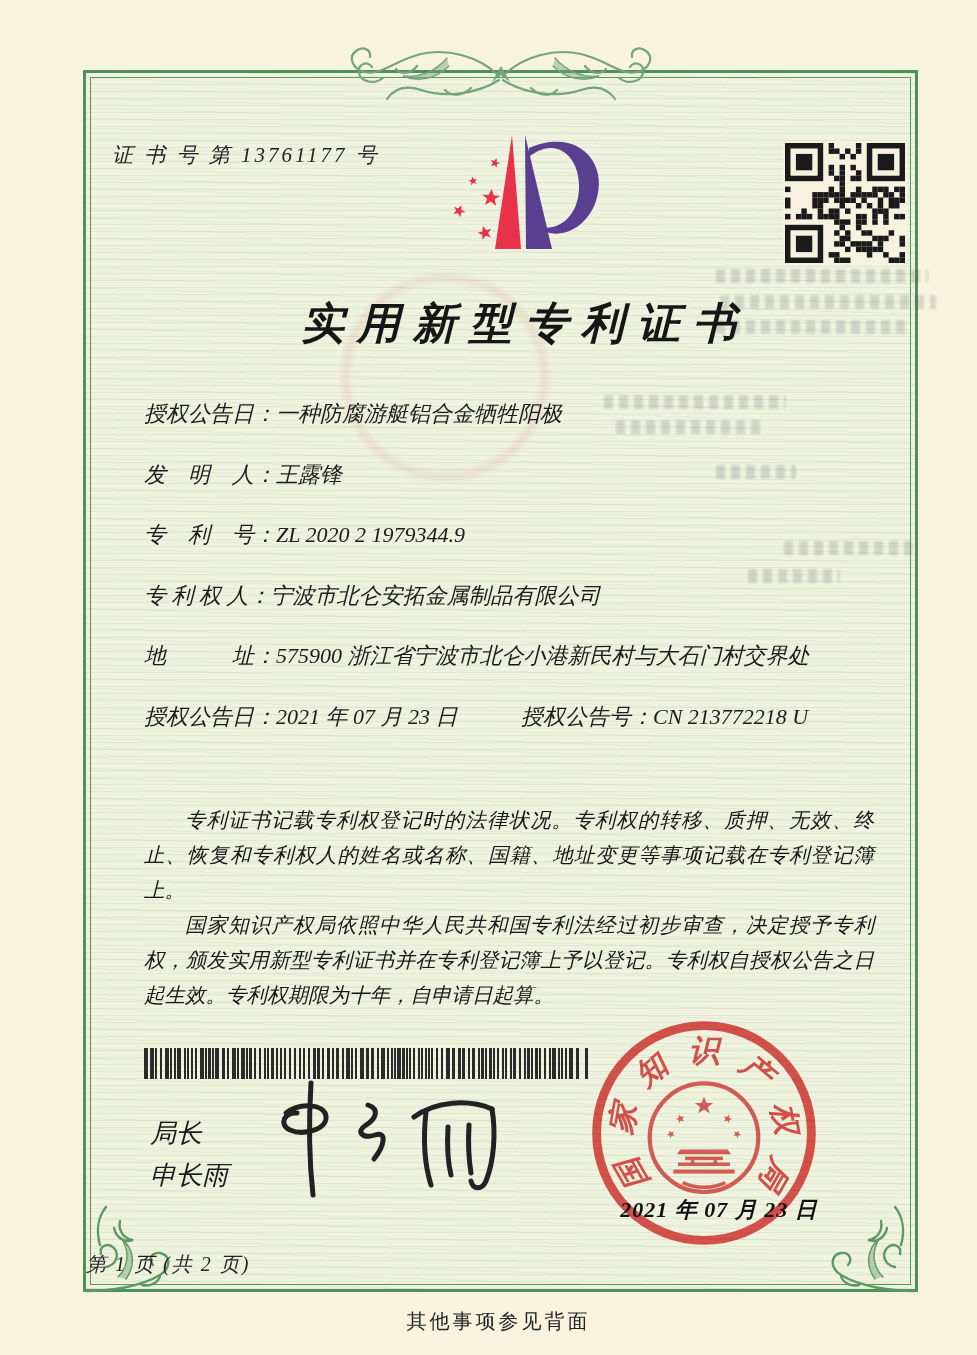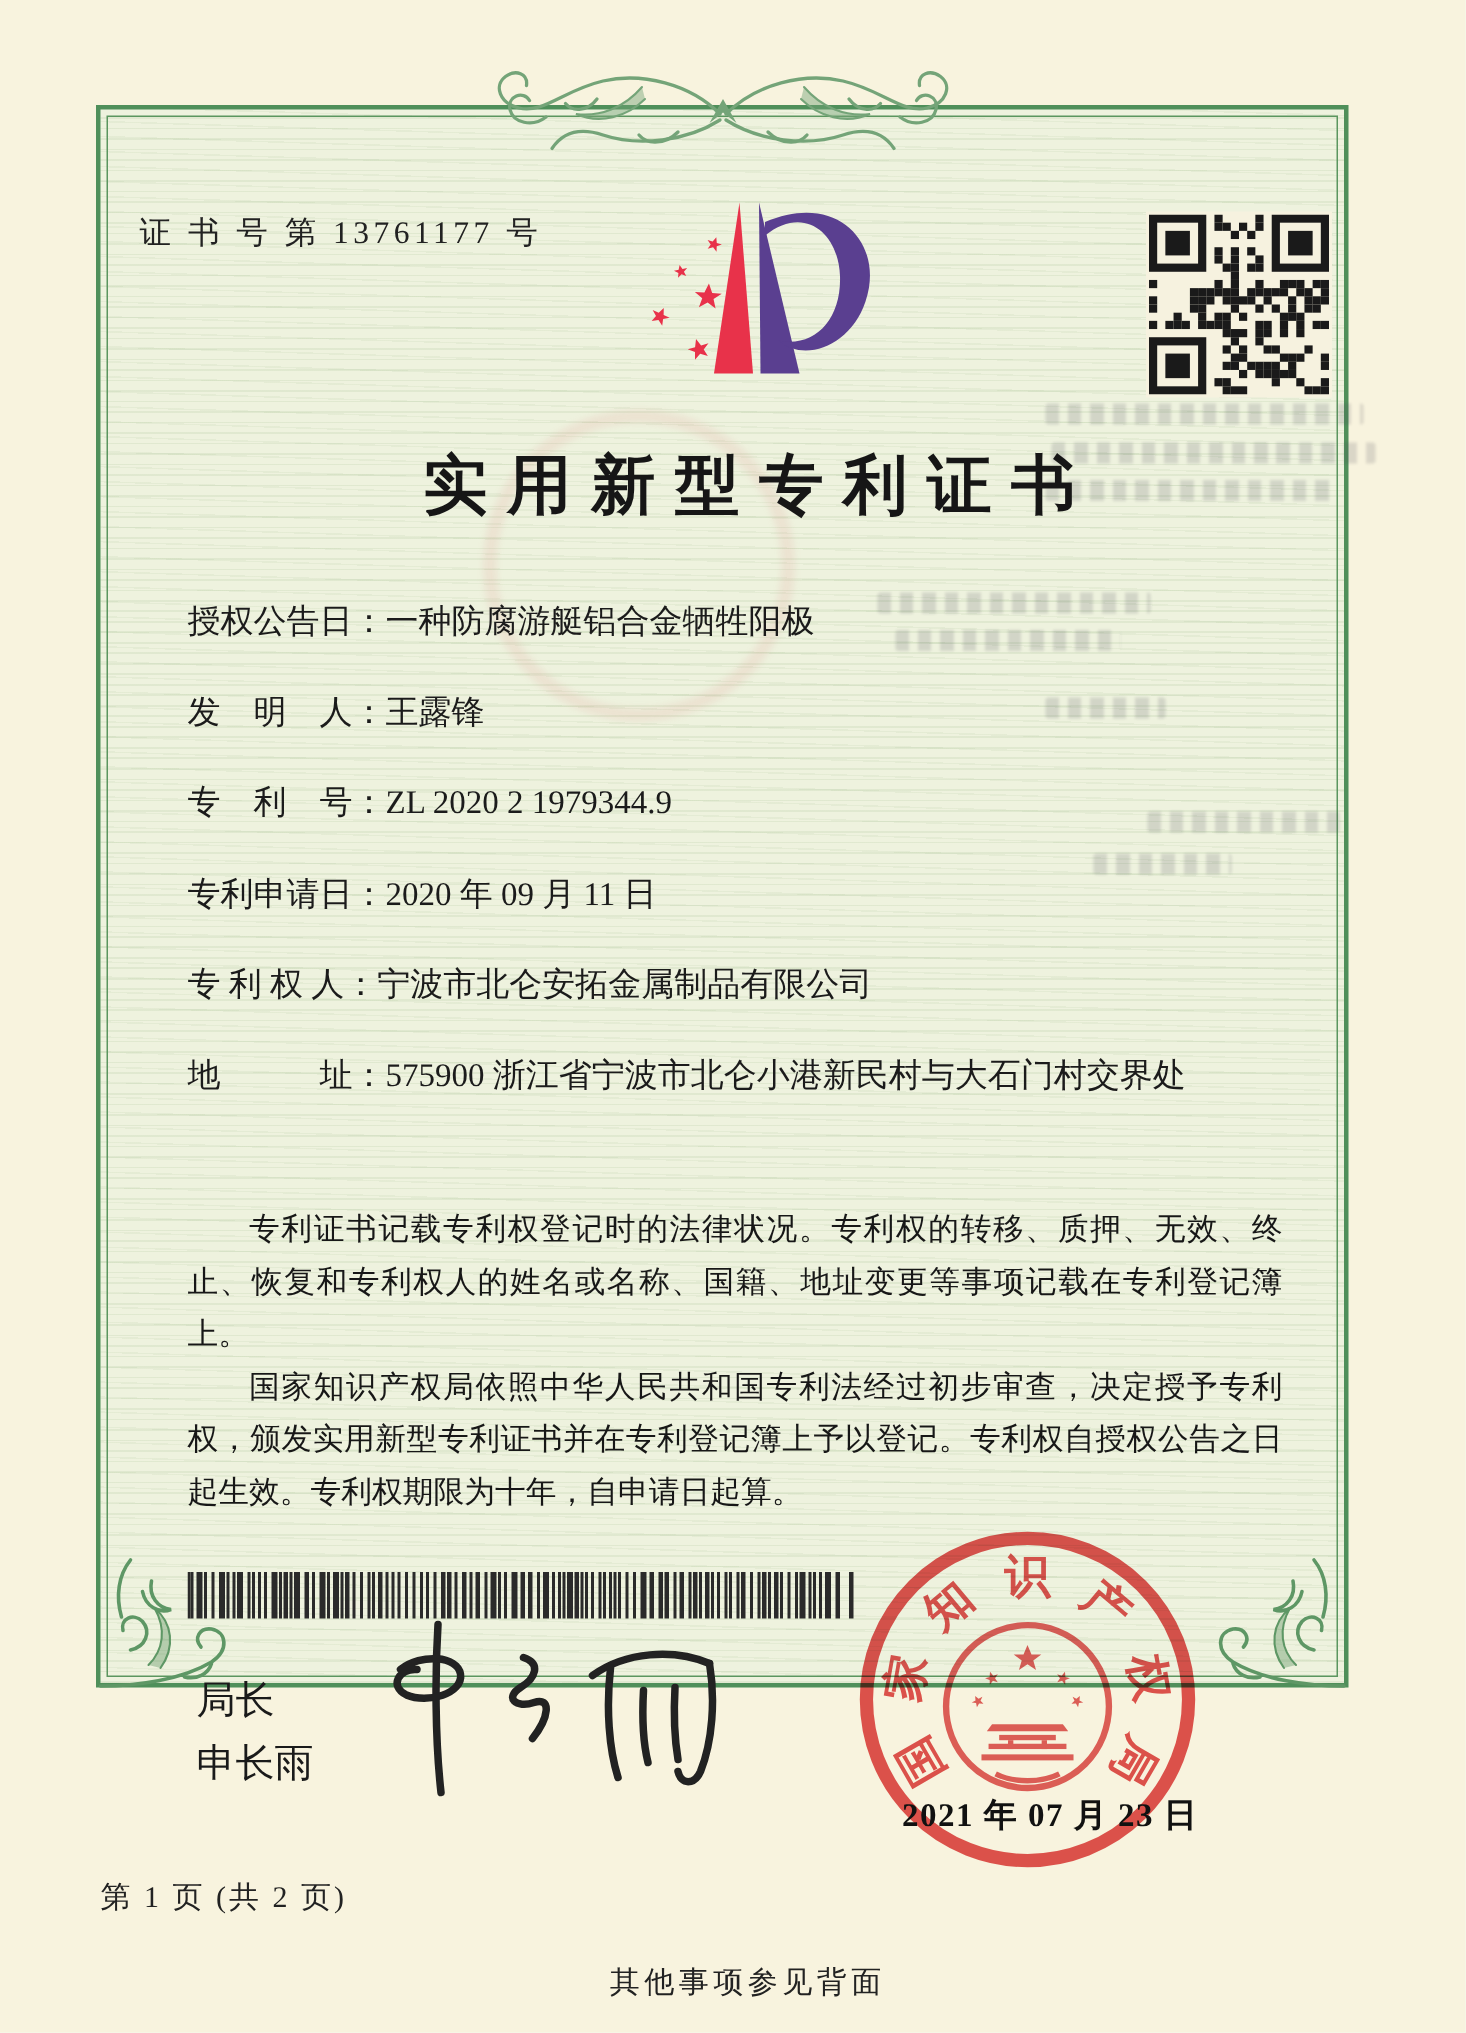--- a/index.html
+++ b/index.html
@@ -5,27 +5,28 @@
   html,body{margin:0;padding:0;}
   body{
     width:977px;height:1355px;position:relative;overflow:hidden;
     background:#f8f3de;
     font-family:"Liberation Serif","DejaVu Serif",serif;
     color:#1d1d1d;
   }
   .page{position:absolute;inset:0;}
   
   .frame{
-    position:absolute;left:64px;top:70px;width:835px;height:1055px;
+    position:absolute;left:83px;top:70px;width:835px;height:1222px;
     border:3px solid #4f8f5a;
     background:
       repeating-linear-gradient(0deg, rgba(130,168,110,.13) 0 1px, transparent 1px 7px),
       repeating-linear-gradient(1.8deg, rgba(130,168,110,.09) 0 1px, transparent 1px 10px),
       #eef2de;
     box-sizing:border-box;
+    font-style:italic;
   }
   .frame::before{
     content:"";position:absolute;inset:4px;border:1.5px solid #5b965f;pointer-events:none;
   }
   .orn{position:absolute;pointer-events:none;}
   .orn-top{left:50%;top:-37px;transform:translateX(-50%);}
   .orn-bl{left:-6px;bottom:-8px;transform:scaleX(-1);}
   .orn-br{right:-6px;bottom:-8px;}
   
   .cert-no{
@@ -300,27 +301,28 @@
       <div class="field-row">
         <span class="flabel">授权公告日：</span><span class="fvalue">一种防腐游艇铝合金牺牲阳极</span>
       </div>
       <div class="field-row">
         <span class="flabel">发　明　人：</span><span class="fvalue">王露锋</span>
       </div>
       <div class="field-row">
         <span class="flabel">专　利　号：</span><span class="fvalue">ZL 2020 2 1979344.9</span>
       </div>
       <div class="field-row">
-        <span class="flabel">专利申请日：</span><span class="fvalue">2020 年 09 月 11 日</span>
-      </div>
-      <div class="field-row">
         <span class="flabel">专 利 权 人：</span><span class="fvalue">宁波市北仑安拓金属制品有限公司</span>
       </div>
       <div class="field-row">
         <span class="flabel">地　　　址：</span><span class="fvalue">575900 浙江省宁波市北仑小港新民村与大石门村交界处</span>
+      </div>
+      <div class="field-row">
+        <span class="flabel">授权公告日：</span><span class="fvalue">2021 年 07 月 23 日</span>
+        <span class="flabel pair2">授权公告号：</span><span class="fvalue">CN 213772218 U</span>
       </div>
     </div>
 
     <div class="body-text">
       <p>专利证书记载专利权登记时的法律状况。专利权的转移、质押、无效、终止、恢复和专利权人的姓名或名称、国籍、地址变更等事项记载在专利登记簿上。</p>
       <p>国家知识产权局依照中华人民共和国专利法经过初步审查，决定授予专利权，颁发实用新型专利证书并在专利登记簿上予以登记。专利权自授权公告之日起生效。专利权期限为十年，自申请日起算。</p>
     </div>
 
     <svg class="barcode" id="barcode-svg" width="446" height="35" viewBox="0 0 446 35">
         <rect x="0" y="2" width="2" height="31" fill="#2a2a2a"></rect>

